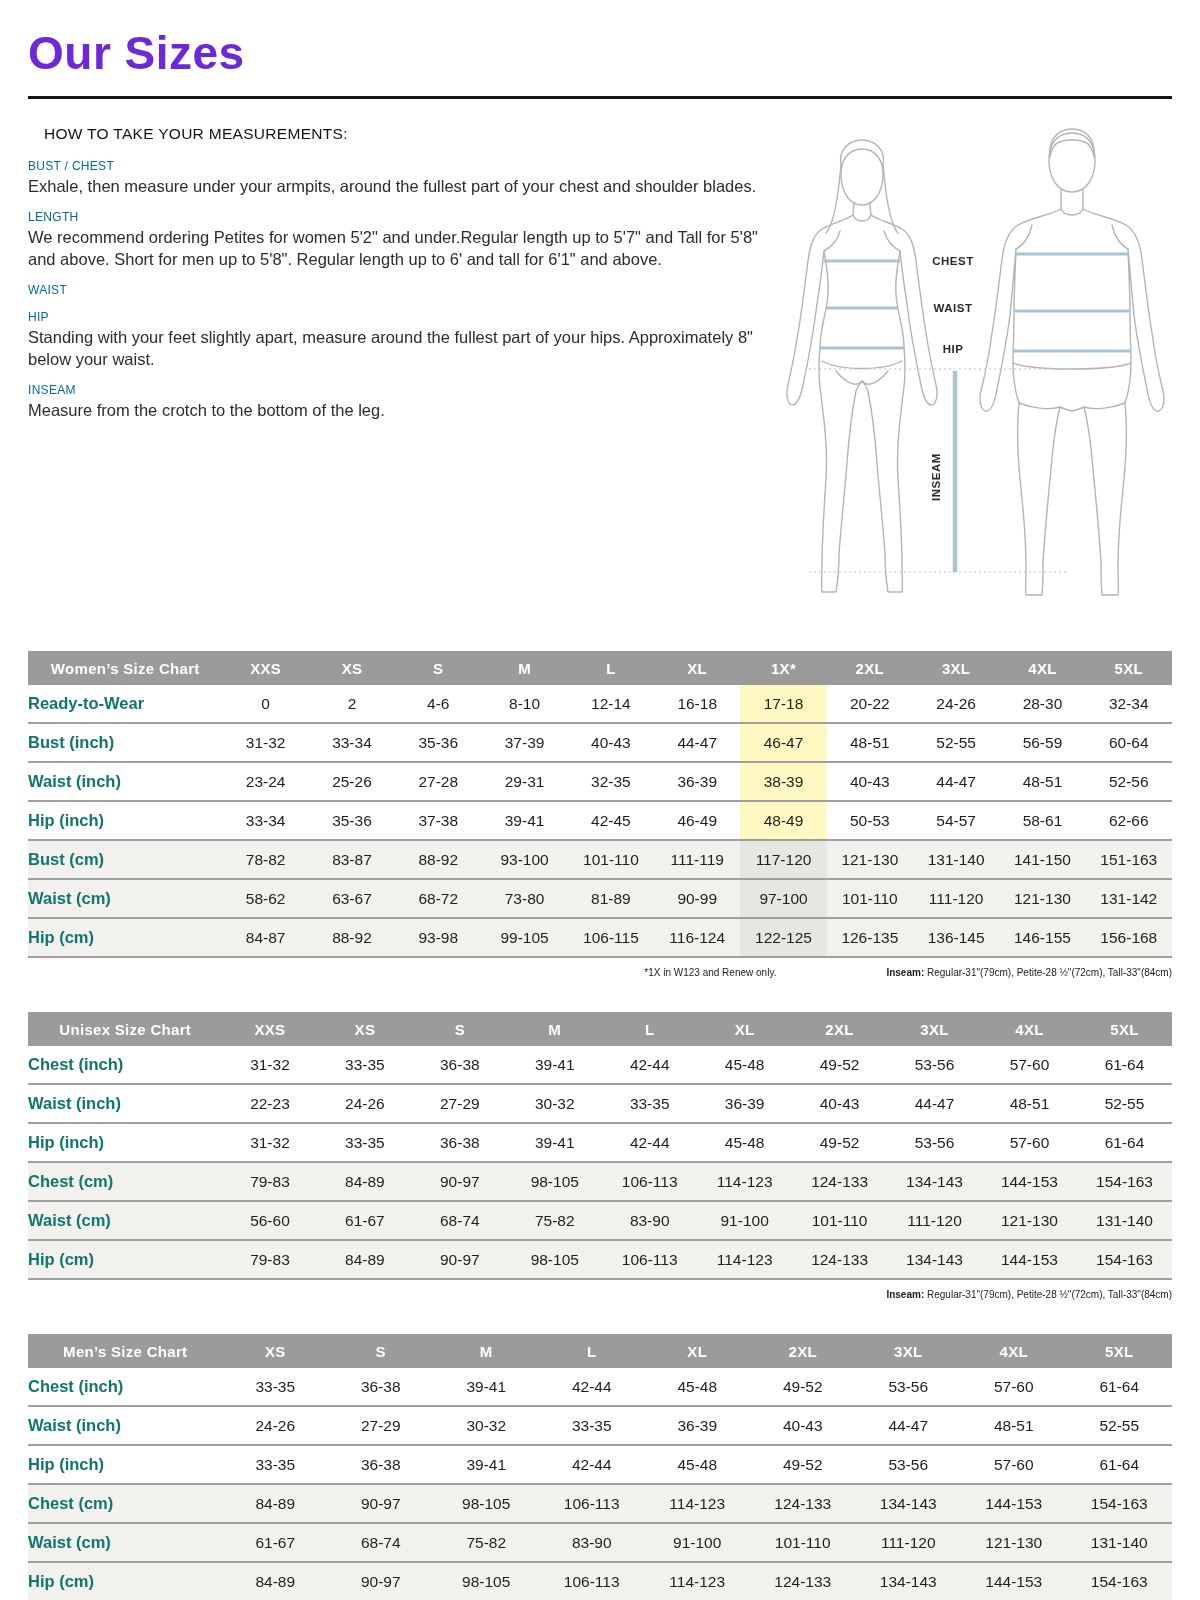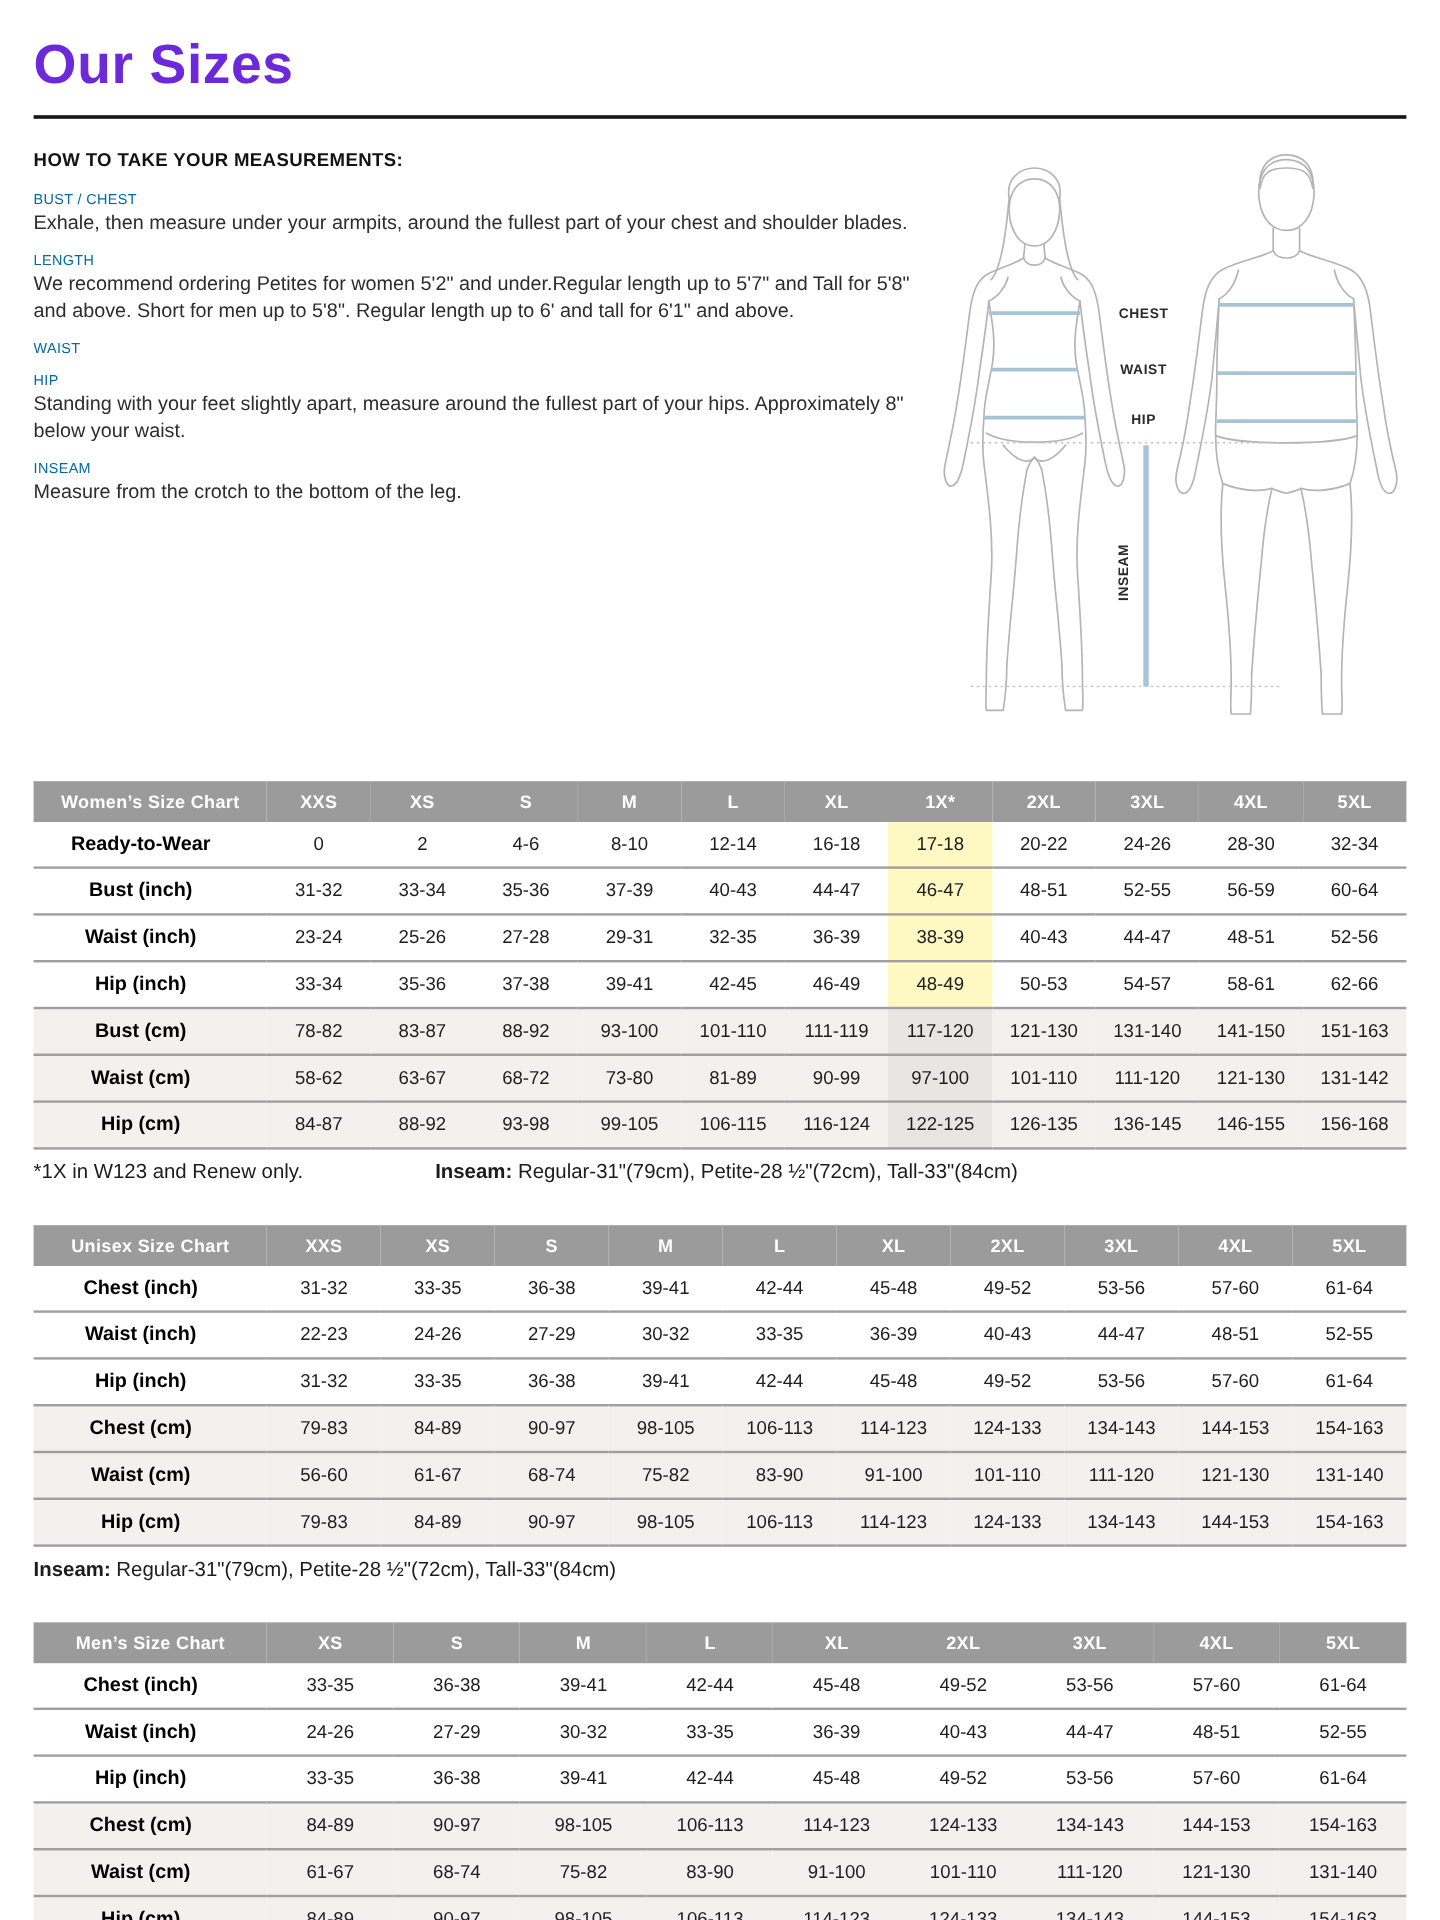--- a/index.html
+++ b/index.html
@@ -4,38 +4,38 @@
 <style>
   html,body{margin:0;padding:0;background:#fff}
   body{width:1200px;font-family:"Liberation Sans",sans-serif;color:#222}
   .page{padding:22px 28px 14px;position:relative;box-sizing:border-box}
 
   .page-title{font-size:46px;font-weight:800;margin:4px 0 16px;color:#6d28d9;letter-spacing:.5px}
   .title-rule{border:0;border-top:3px solid #151515;margin:0 0 26px}
 
   .content-top{position:relative;height:492px}
   .instructions{width:748px}
-  .instructions-heading{font-size:15.5px;font-weight:700;color:#131313;margin:0 0 16px;letter-spacing:.3px}
+  .instructions-heading{font-size:15.5px;font-weight:400;color:#131313;margin:0 16px 16px;letter-spacing:.3px}
   .section{margin-bottom:13px}
   .section-title{font-size:12px;font-weight:400;color:#0369a1;margin:0 0 3px;letter-spacing:.3px}
   .section-body{font-size:16.5px;line-height:1.3;color:#2c2c2c;margin:0}
   .diagram{position:absolute;top:-6px;right:-10px;width:420px;height:490px}
 
   .table-block{margin-top:34px}
   table.size-table{width:100%;border-collapse:collapse;table-layout:fixed}
   .size-table th{background:#9b9b9b;color:#fff;font-size:15px;font-weight:700;height:34px;padding:0;text-align:center;letter-spacing:.3px}
   .size-table td{height:37px;text-align:center;font-size:15.5px;color:#1e1e1e;padding:0}
   .size-table tbody tr{border-top:2px solid #9f9f9f}
   .size-table tbody tr:first-child{border-top:0}
   .size-table tbody tr:last-child{border-bottom:2px solid #9f9f9f}
-  td.rowlabel{font-weight:700;font-size:16.5px;color:#000000;text-align:center;padding-right:16px}
+  td.rowlabel{font-weight:700;font-size:16.5px;color:#0f766e;text-align:left;padding-right:16px}
   tr.cmrow td{background:#f2f1ee}
   td.hlcol{background:#fef9c3}
   tr.cmrow td.hlcol{background:#e8e6e2}
-  .footnotes{display:flex;justify-content:flex-start;align-items:baseline;margin-top:9px;font-size:17px;color:#1c1c1c}
+  .footnotes{display:flex;justify-content:flex-end;align-items:baseline;margin-top:9px;font-size:10px;color:#1c1c1c}
   .fn-left{margin-right:110px}
   .fn-right b{font-weight:700}
 
   .fig{stroke:#b4b4b4;stroke-width:1.4;fill:none;stroke-linecap:round;stroke-linejoin:round}
   .mline{stroke:#a6c4d6;stroke-width:3.2;fill:none}
   .mline-thick{stroke:#a6c4d6;stroke-width:4.5;fill:none}
   .dotline{stroke:#c2c2c2;stroke-width:1.2;stroke-dasharray:2 3;fill:none}
   .dlabel{font-family:"Liberation Sans",sans-serif;font-size:11.5px;font-weight:700;fill:#2a2a2a;letter-spacing:.5px}
 </style>
 </head>

